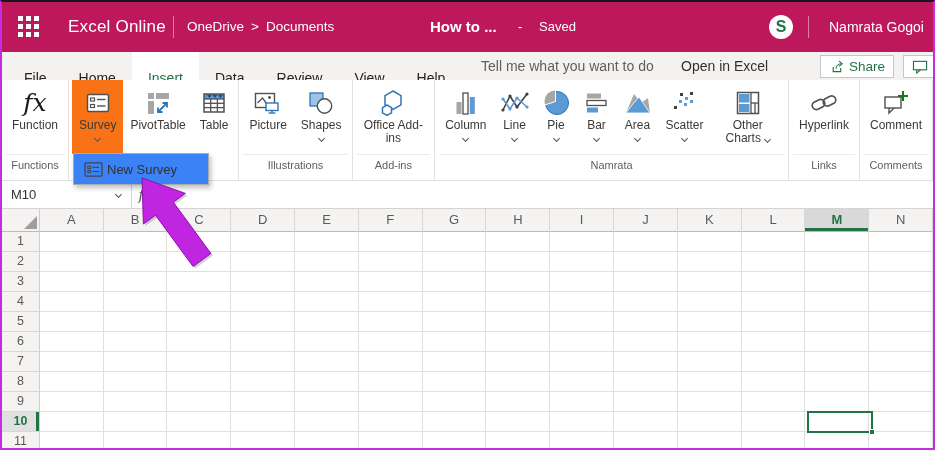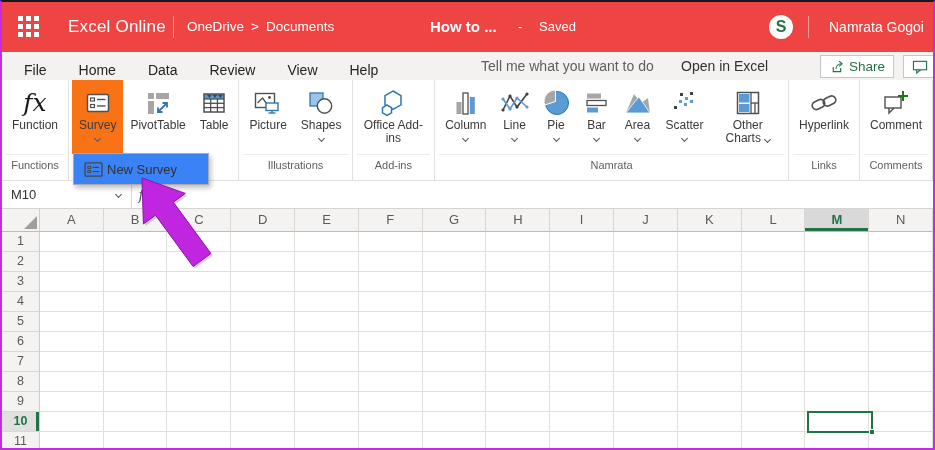--- a/index.html
+++ b/index.html
@@ -3,37 +3,37 @@
 <meta charset="utf-8">
 <style>
   * { box-sizing: border-box; margin: 0; padding: 0; }
   body { background:#fff; font-family:"Liberation Sans", sans-serif; }
   .stage{
     position:relative; width:935px; height:450px; overflow:hidden;
     border-left:2px solid #c32ce0; border-right:2px solid #c32ce0; border-bottom:2px solid #c32ce0;
     border-top:2px solid #17171d; background:#fff;
   }
   
-  .topbar{ position:absolute; left:0; top:0; width:100%; height:50px; background:#ef4444; color:#fff; }
+  .topbar{ position:absolute; left:0; top:0; width:100%; height:50px; background:#be185d; color:#fff; }
   .app-launcher{ position:absolute; left:16px; top:14px; width:22px; height:22px;
     display:grid; grid-template-columns:repeat(3,5px); grid-template-rows:repeat(3,5px); gap:3px; cursor:pointer;}
   .app-launcher i{ background:#fff; display:block; }
   .brand{ position:absolute; left:66px; top:0; line-height:50px; font-size:17px; font-weight:400; letter-spacing:.2px;}
   .tb-div{ position:absolute; top:14px; width:1px; height:22px; background:rgba(255,255,255,.45); }
   .breadcrumb{ position:absolute; left:185px; top:0; line-height:50px; font-size:13.5px; display:flex; gap:7px;}
   .doc-title{ position:absolute; left:428px; top:0; line-height:50px; font-size:15px; font-weight:700;}
   .doc-dash{ position:absolute; left:516px; top:0; line-height:50px; font-size:13px;}
   .doc-saved{ position:absolute; left:537px; top:0; line-height:50px; font-size:13px;}
   .skype{ position:absolute; left:767px; top:13px; width:24px; height:24px; background:#fff; border-radius:50%;
     color:#217346; font-weight:700; font-size:16px; text-align:center; line-height:24px; cursor:pointer;}
   .user{ position:absolute; left:827px; top:0; line-height:50px; font-size:14px; cursor:pointer;}
   
   .menubar{ position:absolute; left:0; top:50px; width:100%; height:28px; background:#f3f2f1; font-size:14px; color:#252423;}
   .mtabs{ display:flex; height:28px; padding-left:6px;}
-  .mtab{ padding:4px 16px; line-height:28px; cursor:pointer; }
+  .mtab{ padding:12px 16px; line-height:28px; cursor:pointer; }
   .mtab.active{ background:#fff; color:#217346; }
   .tellme{ position:absolute; left:479px; top:0; line-height:28px; color:#605e5c; cursor:text;}
   .openexcel{ position:absolute; left:679px; top:0; line-height:28px; color:#323130; cursor:pointer;}
   .mbtn{ position:absolute; top:3px; height:23px; background:#fff; border:1px solid #c8c6c4;
     color:#217346; font-size:13.5px; display:flex; align-items:center; gap:5px; padding:0 8px; cursor:pointer;}
   .share-btn{ left:818px; }
   .comment-btn{ left:901px; width:90px; }
   
   .ribbon{ position:absolute; left:0; top:78px; width:100%; height:101px; background:#fff; border-bottom:1px solid #e1e0de; display:flex;}
   .rgroup{ display:flex; flex-direction:column; border-right:1px solid #e3e2e0; }
@@ -107,20 +107,21 @@
     <div class="doc-saved">Saved</div>
     <div class="skype">S</div>
     <div class="tb-div" style="left:806px"></div>
     <div class="user">Namrata Gogoi</div>
   </div>
 
   <div class="menubar">
     <div class="mtabs" id="mtabs">
         <div class="mtab">File</div>
         <div class="mtab">Home</div>
+        <div class="mtab active">Insert</div>
         <div class="mtab">Data</div>
         <div class="mtab">Review</div>
         <div class="mtab">View</div>
         <div class="mtab">Help</div>
       </div>
     <div class="tellme">Tell me what you want to do</div>
     <div class="openexcel">Open in Excel</div>
     <div class="mbtn share-btn">
       <span>
         <svg width="15" height="15" viewBox="0 0 16 16">

